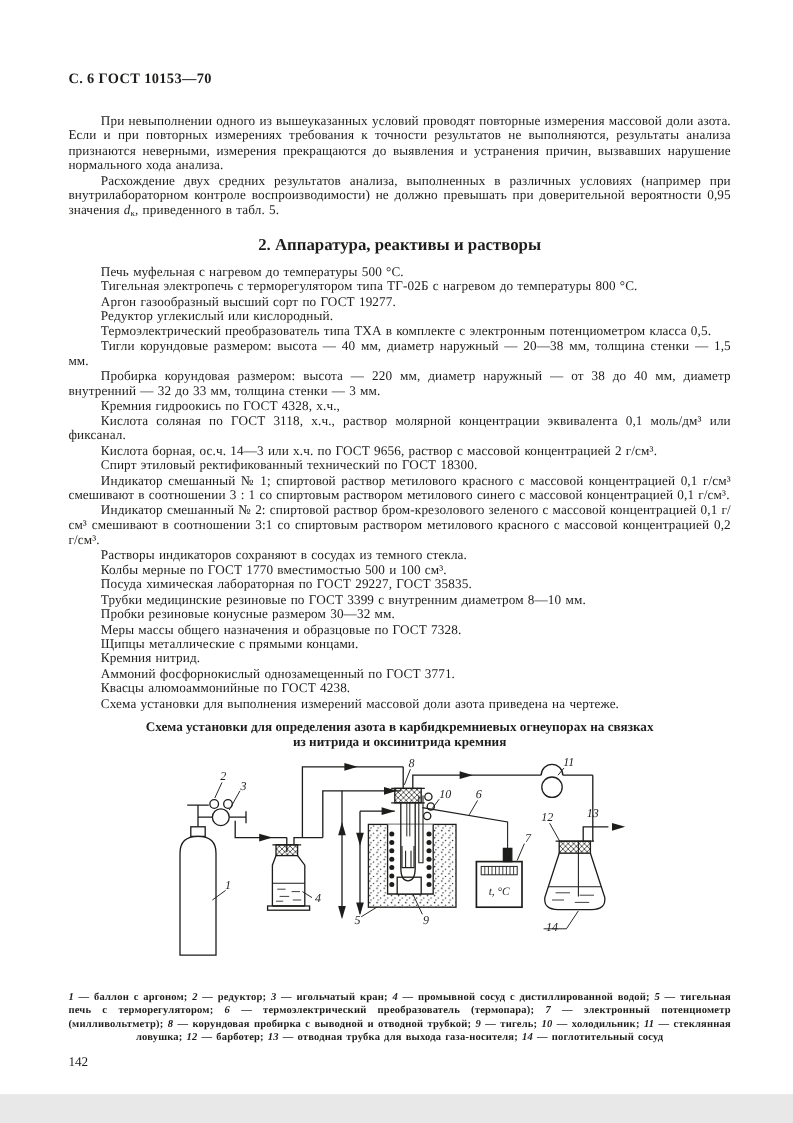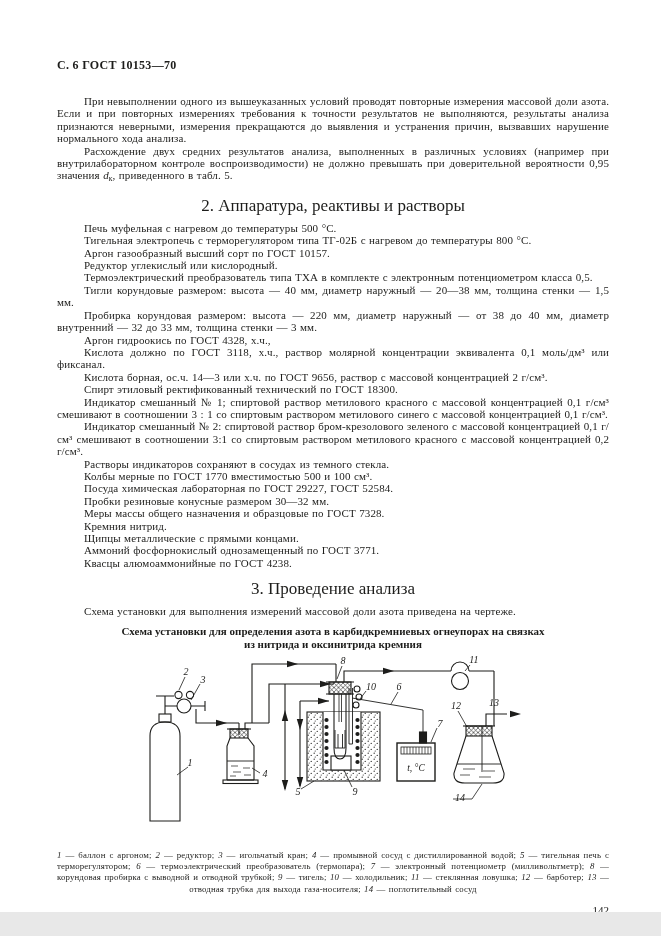--- a/index.html
+++ b/index.html
@@ -9,81 +9,81 @@
     font-family:"Liberation Serif","DejaVu Serif",serif;color:#1d1d1b;
   }
   .content{position:absolute;left:57px;top:58px;width:552px;}
   .header{font-weight:bold;font-size:12px;letter-spacing:.3px;}
   .bodytext p{
     margin:0;text-indent:27px;text-align:justify;
     font-size:11px;line-height:12.4px;letter-spacing:.1px;word-spacing:.6px;
   }
   .intro-gap{height:22px;}
   h4.sect{
-    text-align:center;font-weight:normal;font-size:17px;
+    text-align:center;font-weight:bold;font-size:14px;
     margin:13px 0 10px 0;line-height:13px;text-indent:0;
   }
   sub.vs{font-size:7.5px;vertical-align:-2px;}
   i.v{font-style:italic;}
   .figtitle{
     text-align:center;font-weight:bold;font-size:11px;line-height:13px;
     margin-top:7px;
   }
   .figure-area{position:relative;width:555px;height:188px;margin-top:5px;margin-left:-2px;}
   .figure-area svg{display:block;}
   .flabel{font-style:italic;font-size:10px;font-family:"Liberation Serif",serif;fill:#1d1d1b;}
   .ptext{font-style:italic;font-size:9.5px;font-family:"Liberation Serif",serif;fill:#1d1d1b;}
   .caption{
     font-size:8.8px;line-height:11.3px;text-align:justify;text-align-last:center;
-    margin-top:6px;letter-spacing:.15px;word-spacing:1px;
+    margin-top:6px;letter-spacing:.15px;word-spacing:1px;font-weight:bold;
   }
   .caption i{font-style:italic;}
-  .pagenum{text-align:right;font-size:11px;margin-top:9px;}
+  .pagenum{text-align:left;font-size:11px;margin-top:9px;}
 </style>
 </head>
 <body>
 
 <div class="page">
   <div class="content">
     <div class="header">С. 6 ГОСТ 10153—70</div>
 
     <div class="bodytext">
       <div class="intro-gap"></div>
       <div id="intro">
           <p><span>При невыполнении одного из вышеуказанных условий проводят повторные измерения массовой доли азота. Если и при повторных измерениях требования к точности результатов не выполняются, результаты анализа признаются неверными, измерения прекращаются до выявления и устранения причин, вызвавших нарушение нормального хода анализа.</span></p>
           <p><span>Расхождение двух средних результатов анализа, выполненных в различных условиях (например при внутрилабораторном контроле воспроизводимости) не должно превышать при доверительной вероятности 0,95 значения </span><i class="v">d</i><sub class="vs">к</sub><span>, приведенного в табл. 5.</span></p>
         </div>
 
       <h4 class="sect">2. Аппаратура, реактивы и растворы</h4>
       <div id="apparatus">
           <p>Печь муфельная с нагревом до температуры 500 °С.</p>
           <p>Тигельная электропечь с терморегулятором типа ТГ-02Б с нагревом до температуры 800 °С.</p>
-          <p>Аргон газообразный высший сорт по ГОСТ 10157.</p>
+          <p>Аргон газообразный высший сорт по ГОСТ 19277.</p>
           <p>Редуктор углекислый или кислородный.</p>
           <p>Термоэлектрический преобразователь типа ТХА в комплекте с электронным потенциометром класса 0,5.</p>
           <p>Тигли корундовые размером: высота — 40 мм, диаметр наружный — 20—38 мм, толщина стенки — 1,5 мм.</p>
           <p>Пробирка корундовая размером: высота — 220 мм, диаметр наружный — от 38 до 40 мм, диаметр внутренний — 32 до 33 мм, толщина стенки — 3 мм.</p>
-          <p>Аргон гидроокись по ГОСТ 4328, х.ч.,</p>
-          <p>Кислота должно по ГОСТ 3118, х.ч., раствор молярной концентрации эквивалента 0,1 моль/дм³ или фиксанал.</p>
+          <p>Кремния гидроокись по ГОСТ 4328, х.ч.,</p>
+          <p>Кислота соляная по ГОСТ 3118, х.ч., раствор молярной концентрации эквивалента 0,1 моль/дм³ или фиксанал.</p>
           <p>Кислота борная, ос.ч. 14—3 или х.ч. по ГОСТ 9656, раствор с массовой концентрацией 2 г/см³.</p>
           <p>Спирт этиловый ректификованный технический по ГОСТ 18300.</p>
           <p>Индикатор смешанный № 1; спиртовой раствор метилового красного с массовой концентрацией 0,1 г/см³ смешивают в соотношении 3 : 1 со спиртовым раствором метилового синего с массовой концентрацией 0,1 г/см³.</p>
           <p>Индикатор смешанный № 2: спиртовой раствор бром-крезолового зеленого с массовой концентрацией 0,1 г/см³ смешивают в соотношении 3:1 со спиртовым раствором метилового красного с массовой концентрацией 0,2 г/см³.</p>
           <p>Растворы индикаторов сохраняют в сосудах из темного стекла.</p>
           <p>Колбы мерные по ГОСТ 1770 вместимостью 500 и 100 см³.</p>
-          <p>Посуда химическая лабораторная по ГОСТ 29227, ГОСТ 52584.</p>
+          <p>Посуда химическая лабораторная по ГОСТ 29227, ГОСТ 35835.</p>
+          <p>Трубки медицинские резиновые по ГОСТ 3399 с внутренним диаметром 8—10 мм.</p>
           <p>Пробки резиновые конусные размером 30—32 мм.</p>
           <p>Меры массы общего назначения и образцовые по ГОСТ 7328.</p>
+          <p>Щипцы металлические с прямыми концами.</p>
           <p>Кремния нитрид.</p>
-          <p>Щипцы металлические с прямыми концами.</p>
           <p>Аммоний фосфорнокислый однозамещенный по ГОСТ 3771.</p>
           <p>Квасцы алюмоаммонийные по ГОСТ 4238.</p>
         </div>
 
-      <h4 class="sect">3. Проведение анализа</h4>
       <p>Схема установки для выполнения измерений массовой доли азота приведена на чертеже.</p>
 
       <div class="figtitle">
         <div>Схема установки для определения азота в карбидкремниевых огнеупорах на связках</div>
         <div>из нитрида и оксинитрида кремния</div>
       </div>
     </div>
 
     <div class="figure-area">
       <svg width="555" height="188" viewBox="0 0 555 188">

